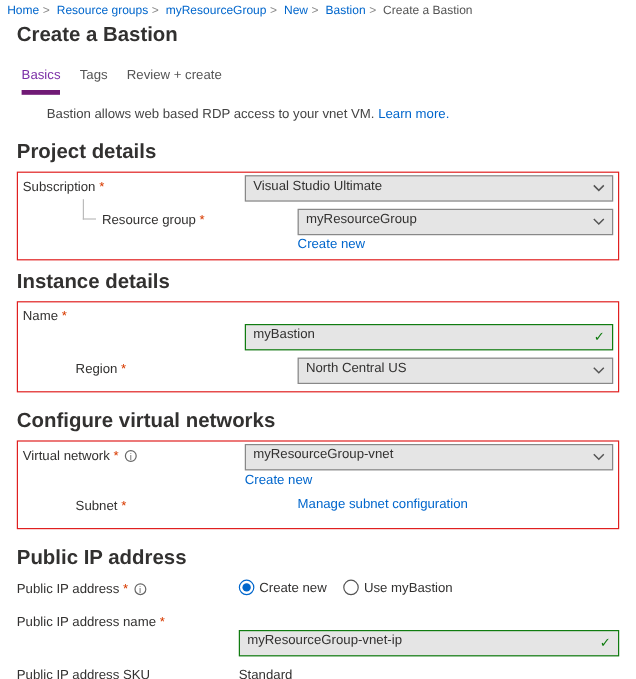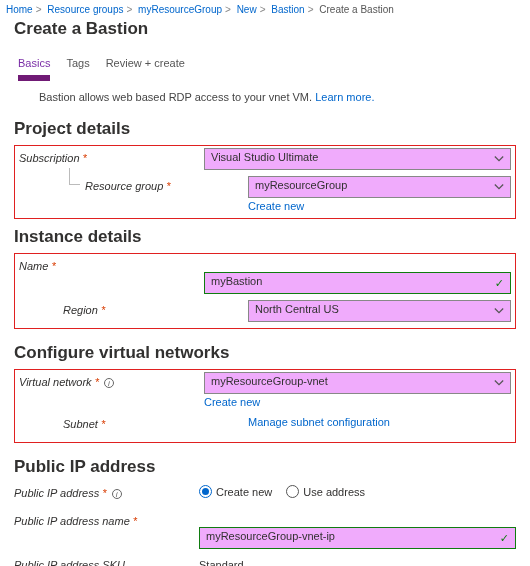--- a/index.html
+++ b/index.html
@@ -26,21 +26,21 @@
   .tabs {
     display: flex;
     gap: 16px;
     padding-left: 18px;
     border: none;
     font-size: 11px;
   }
   .tab { padding: 4px 0 6px 0; color: #555; cursor: pointer; }
   .tab.active {
     color: #7a2da6;
-    border-bottom: 6px solid #701a75;
+    border-bottom: 4px solid #701a75;
     font-weight: 400;
   }
   .content { padding: 10px 14px 0 14px; }
   .intro { font-size: 11px; color: #444; margin-bottom: 16px; padding-left: 25px; }
   .intro a { color: #0066cc; text-decoration: none; }
   .section-head {
     font-size: 17px;
     font-weight: 600;
     margin: 8px 0 6px 0;
     color: #323130;
@@ -50,21 +50,20 @@
     align-items: flex-start;
     margin-bottom: 6px;
     min-height: 22px;
   }
   .label-col {
     width: 185px;
     flex: 0 0 185px;
     font-size: 11px;
     color: #323130;
     padding-top: 4px;
-    font-style: italic;
   }
   .label-col .req { color: #d83b01; }
   .label-col .info-i {
     display: inline-block;
     width: 10px; height: 10px;
     border: 1px solid #666;
     border-radius: 50%;
     font-size: 8px;
     line-height: 10px;
     text-align: center;
@@ -78,21 +77,21 @@
     left: 6px; top: -8px;
     width: 10px; height: 16px;
     border-left: 1px solid #bbb;
     border-bottom: 1px solid #bbb;
   }
   .field-col { flex: 1; position: relative; }
   .select, .text-input {
     width: 100%;
     height: 22px;
     border: 1px solid #888;
-    background: #f0abfc;
+    background: #e5e5e5;
     padding: 2px 20px 2px 6px;
     font-size: 11px;
     color: #323130;
     cursor: pointer;
     position: relative;
   }
   .select.valid, .text-input.valid { border-color: #107c10; margin-top: 16px; }
   .chevron {
     position: absolute;
     right: 6px; top: 50%;
@@ -277,21 +276,21 @@
       <span class="info-i">i</span>
     </div>
     <div class="field-col">
       <div class="radio-row">
         <label class="radio selected">
           <span class="circle"></span>
           <span>Create new</span>
         </label>
         <label class="radio">
           <span class="circle"></span>
-          <span>Use address</span>
+          <span>Use myBastion</span>
         </label>
       </div>
     </div>
   </div>
 
   <div class="row">
     <div class="label-col">
       <span>Public IP address name</span> <span class="req">*</span>
     </div>
     <div class="field-col">

